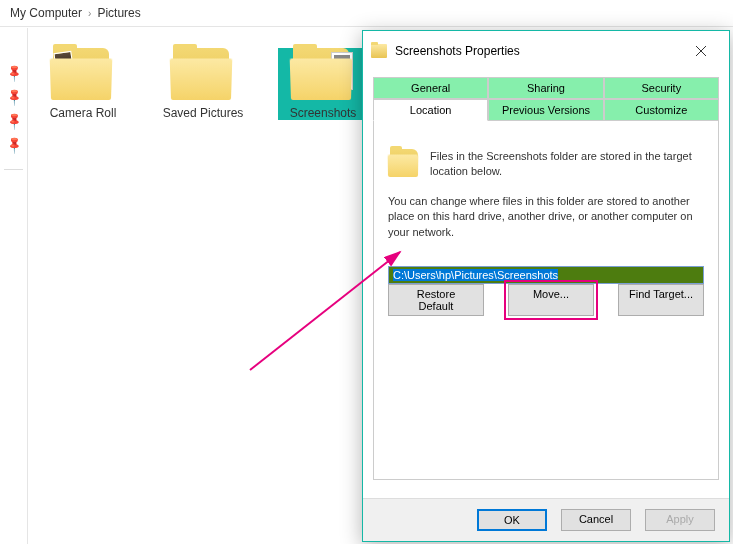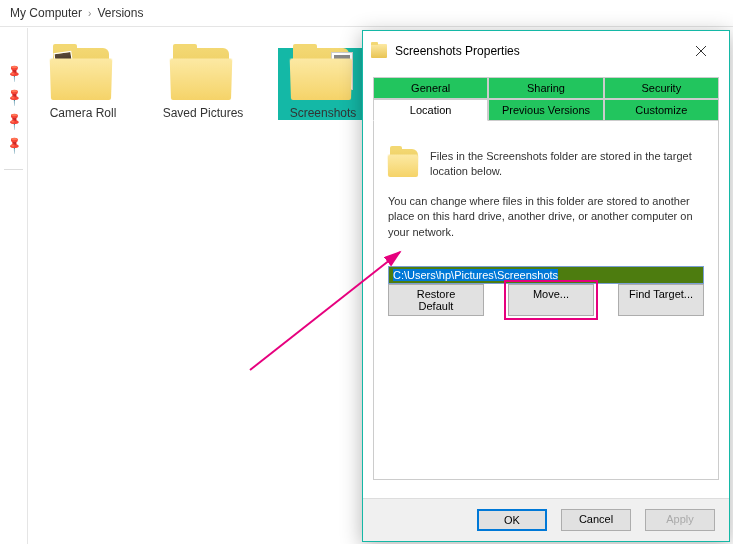--- a/index.html
+++ b/index.html
@@ -27,21 +27,21 @@
     
     .dialog { position: absolute; top: 30px; left: 362px; width: 368px; height: 512px; background: #fff; border: 1px solid #14b8a6; box-shadow: 0 4px 20px rgba(0,0,0,0.3); }
     .dialog-titlebar { display: flex; align-items: center; padding: 6px 8px; font-size: 12px; }
     .dialog-folder-icon { width: 16px; height: 14px; background: linear-gradient(#fce9a3, #e9c452); border-radius: 1px; margin-right: 8px; position: relative; }
     .dialog-folder-icon::before { content: ''; position: absolute; top: -2px; left: 0; width: 7px; height: 3px; background: #f3d873; border-radius: 1px 1px 0 0; }
     .dialog-title { flex: 1; }
     .dialog-close { width: 40px; height: 28px; display: flex; align-items: center; justify-content: center; cursor: pointer; font-size: 14px; color: #333; }
     
     .tabs-outer { margin: 6px 10px 0; }
     .tab-row { display: flex; }
-    .tab { flex: 1; padding: 4px 8px; font-size: 11px; text-align: center; background: #22c55e; border: 1px solid #ccc; border-bottom: none; cursor: pointer; position: relative; }
+    .tab { flex: 1; padding: 4px 8px; font-size: 11px; text-align: center; background: #86efac; border: 1px solid #ccc; border-bottom: none; cursor: pointer; position: relative; }
     .tab-row.top .tab { border-bottom: 1px solid #ccc; }
     .tab.active { background: #fff; border-bottom: 1px solid #fff; z-index: 2; }
     .tab-content { border: 1px solid #ccc; padding: 28px 14px 10px; min-height: 360px; position: relative; top: -1px; }
     
     .loc-row { display: flex; gap: 10px; margin-bottom: 14px; }
     .loc-icon { width: 32px; height: 28px; flex-shrink: 0; position: relative; }
     .loc-icon .folder-back { width: 28px; height: 24px; }
     .loc-icon .folder-tab { width: 12px; height: 5px; top: -3px; }
     .loc-icon .folder-front { width: 30px; height: 22px; }
     .loc-text { font-size: 11px; color: #333; line-height: 1.4; }
@@ -60,21 +60,21 @@
     
     .annotation-arrow { position: absolute; top: 240px; left: 240px; pointer-events: none; }
     .annotation-arrow svg { overflow: visible; }
   </style>
 </head>
 <body>
 
 <div class="breadcrumb">
   <span>My Computer</span>
   <span class="breadcrumb-sep">›</span>
-  <span>Versions</span>
+  <span>Pictures</span>
 </div>
 
 <div class="main-area">
   <div class="quick-access">
     <div class="pin">📌</div>
     <div class="pin">📌</div>
     <div class="pin">📌</div>
     <div class="pin">📌</div>
     <div class="qa-sep"></div>
   </div>

